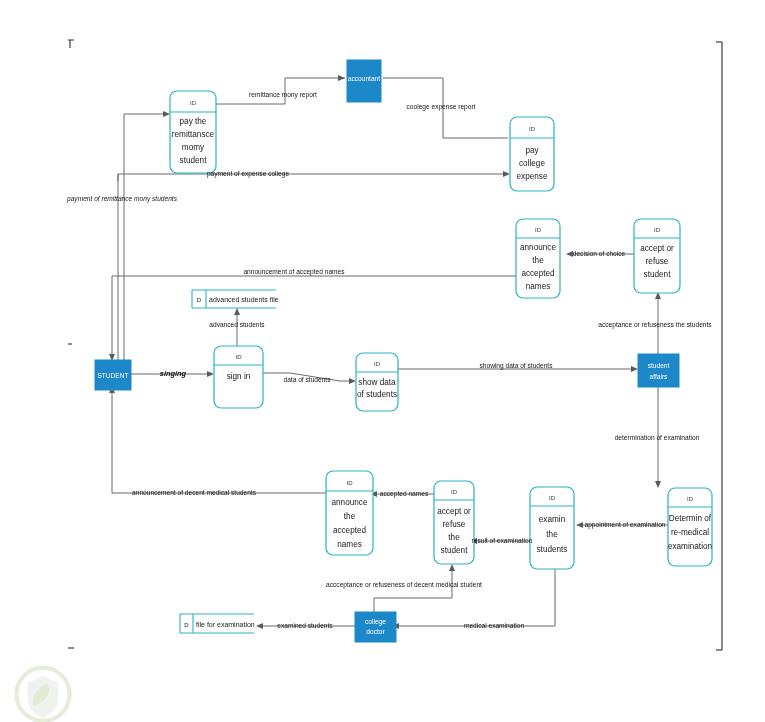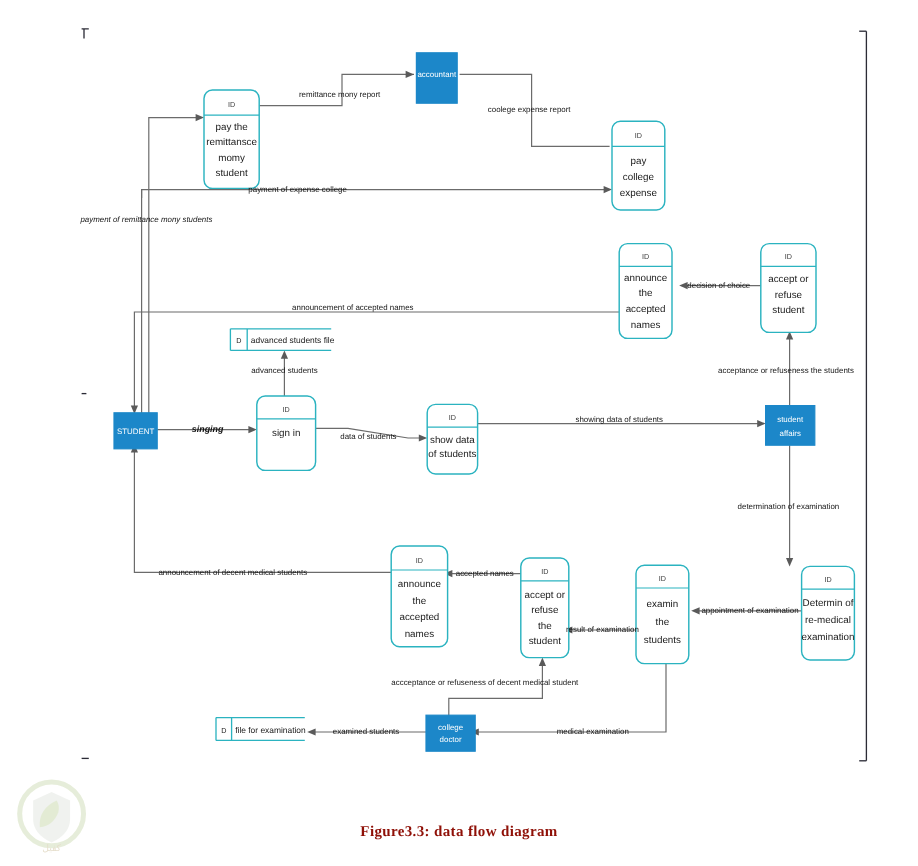--- a/index.html
+++ b/index.html
@@ -10,20 +10,21 @@
   body {
     width: 765px;
     height: 722px;
     position: relative;
     overflow: hidden;
     font-family: "Liberation Sans", sans-serif;
   }
   #diagram-root {
     position: absolute;
     inset: 0;
+    margin-top: 16px;
   }
   svg#dfd {
     display: block;
     width: 765px;
     height: 722px;
   }
   .flow-line {
     fill: none;
     stroke: #6b6b6b;
     stroke-width: 1;
@@ -345,15 +346,14 @@
 
   </svg>
 
   <svg id="watermark" viewBox="0 0 100 100">
     <circle cx="50" cy="46" r="38" fill="none" stroke="#cfdcb6" stroke-width="6"></circle>
     <path d="M50 20 L72 30 L72 52 Q72 70 50 80 Q28 70 28 52 L28 30 Z" fill="#e2e6e0"></path>
     <path d="M56 30 Q34 40 36 62 Q52 60 58 44 Q60 36 56 30 Z" fill="#c9d9ab"></path>
     <text x="50" y="90" text-anchor="middle" font-family="DejaVu Sans, sans-serif" font-size="11" fill="#cdbf9a">كفيل</text>
   </svg>
 
-  <div class="caption">Figure3.3: data flow diagram</div>
 
 </div>
 
 </body></html>

